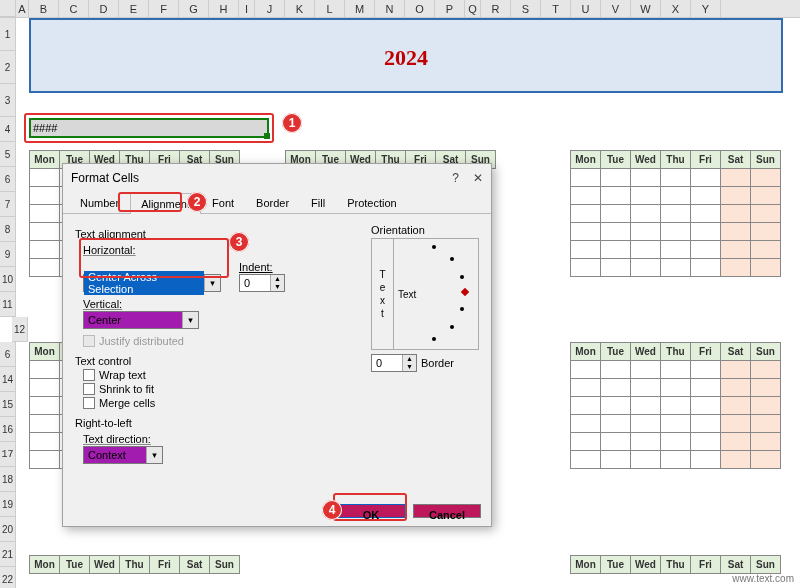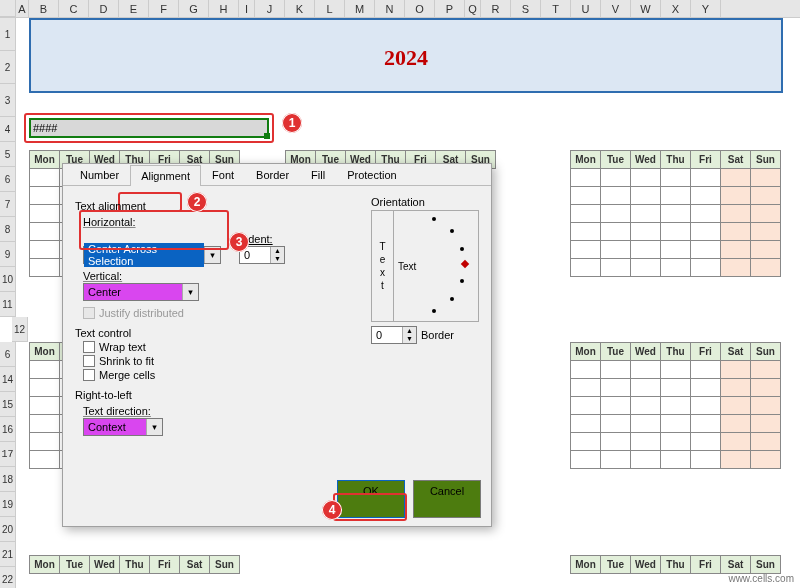--- a/index.html
+++ b/index.html
@@ -165,21 +165,21 @@
     padding: 10px 12px;
     position: relative;
     height: 278px;
   }
   .section-label { margin: 4px 0 2px 0; }
   .field-label { margin: 4px 0 1px 0; text-decoration: underline; text-decoration-color: #888; text-underline-offset: 1px;}
   .combo {
     display: inline-flex;
     align-items: center;
     border: 1px solid #7a7a7a;
-    background: #d946ef;
+    background: #a21caf;
     height: 18px;
   }
   .combo span.sel {
     padding: 0 4px;
     flex: 1;
     min-width: 0;
   }
   .combo .arrow {
     width: 16px;
     text-align: center;
@@ -260,26 +260,27 @@
   .degrees-row { display:flex; align-items:center; gap:4px; margin-top:4px; }
   .buttons {
     position: absolute;
     bottom: 8px;
     right: 10px;
     display: flex;
     gap: 8px;
   }
   .btn {
     min-width: 68px;
-    height: 38px;
+    height: 14px;
     border: 1px solid #7a7a7a;
-    background: #4d7c0f;
+    background: #be185d;
     text-align: center;
     line-height: 20px;
     font-size: 11px;
+    font-weight: bold;
   }
   .btn.ok { border: 1px solid #0a63c2; }
   
   .callout {
     position: absolute;
     width: 20px; height: 20px;
     border-radius: 50%;
     background: #e03131;
     color: #fff;
     font-weight: bold;
@@ -726,20 +727,27 @@
             <td class="hdr">Fri</td>
             <td class="hdr">Sat</td>
             <td class="hdr">Sun</td>
           </tr>
         </tbody>
       </table>
     </div>
   </div>
 
 <div class="modal">
+  <div class="titlebar">
+    <span>Format Cells</span>
+    <div class="ctrls">
+      <span>?</span>
+      <span>✕</span>
+    </div>
+  </div>
   <div class="tabs">
     <div class="tab">Number</div>
     <div class="tab active">Alignment</div>
     <div class="tab">Font</div>
     <div class="tab">Border</div>
     <div class="tab">Fill</div>
     <div class="tab">Protection</div>
   </div>
   <div class="tab-outline" style="top:28px;left:55px;width:64px;height:20px"></div>
 
@@ -841,13 +849,13 @@
     <div class="btn">Cancel</div>
   </div>
   <div class="tab-outline" style="bottom:5px;right:84px;top:auto;left:auto;width:74px;height:28px"></div>
 </div>
 
 <div class="callout" style="top:113px;left:282px">1</div>
 <div class="callout" style="top:192px;left:187px">2</div>
 <div class="callout" style="top:232px;left:229px">3</div>
 <div class="callout" style="top:500px;left:322px">4</div>
 
-<div class="watermark">www.cells.com</div>
+<div class="watermark">www.text.com</div>
 
 </body></html>

